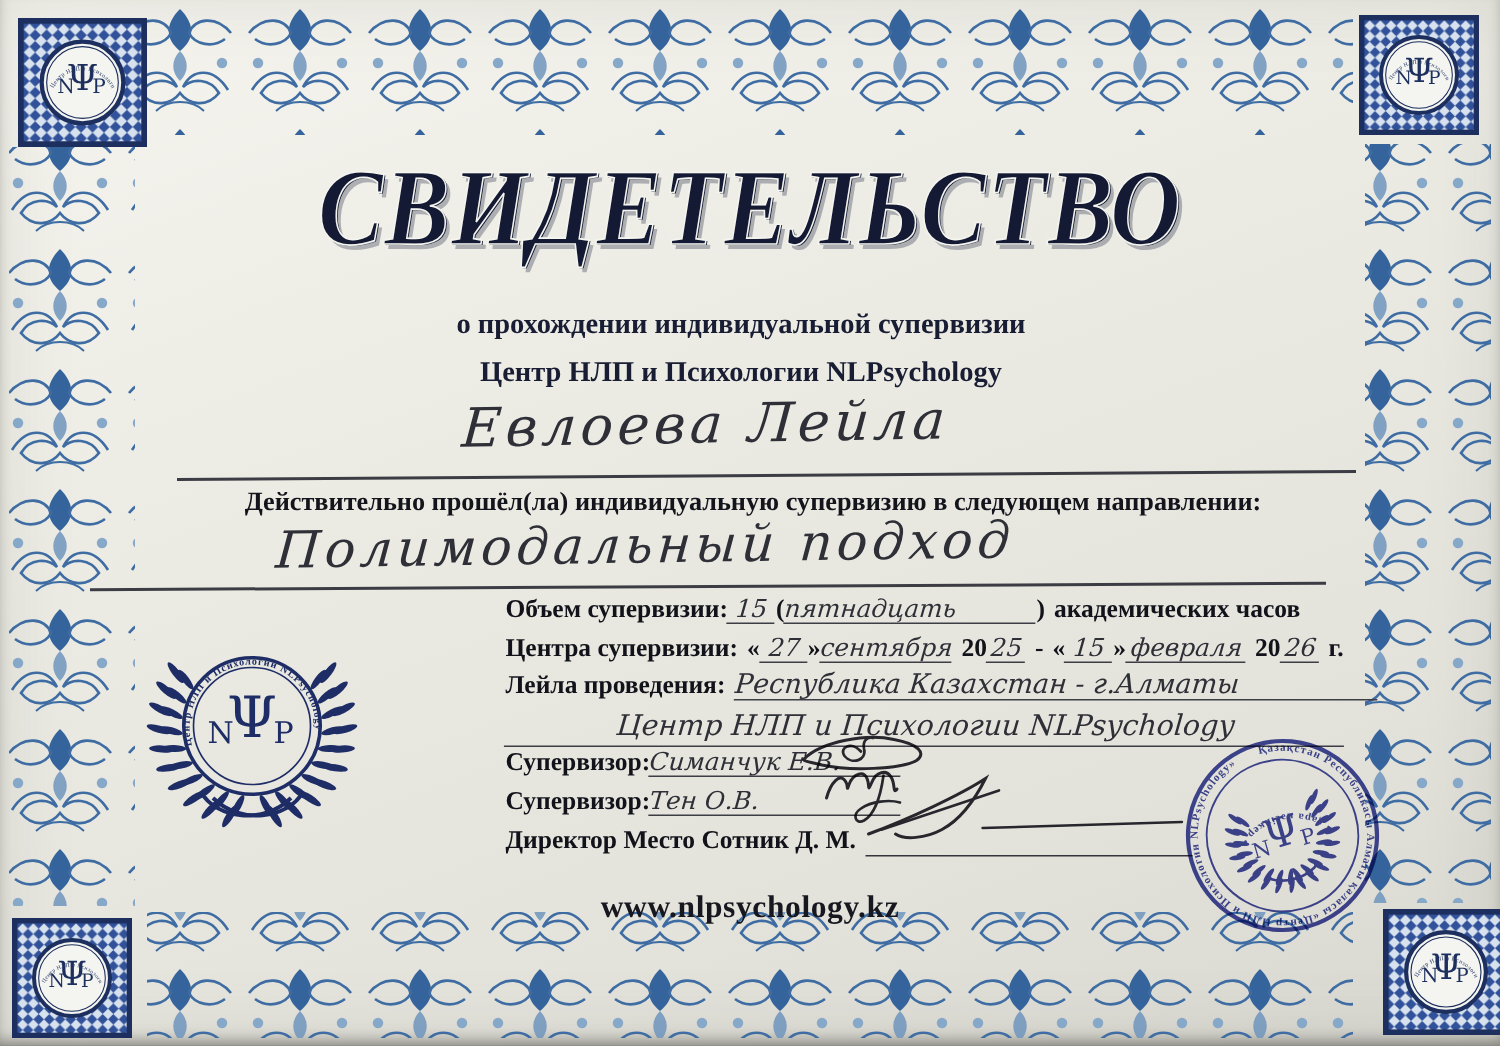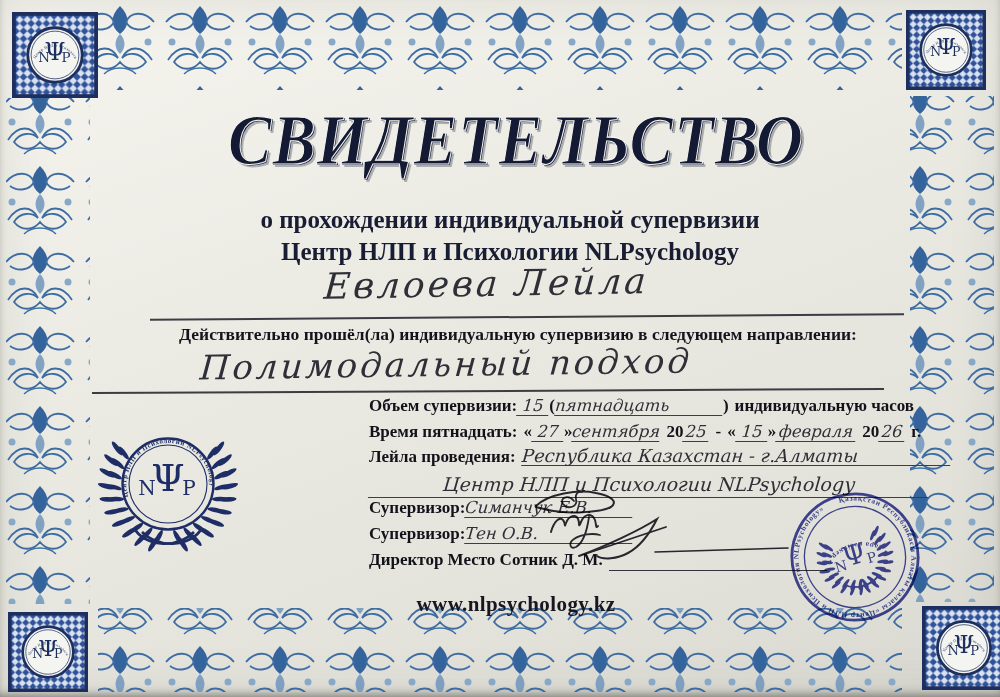--- a/index.html
+++ b/index.html
@@ -4,29 +4,29 @@
 <style>
   html,body{margin:0;padding:0;background:#888;}
   .cert{
     position:relative; width:1000px; height:697px; overflow:hidden;
     background:linear-gradient(160deg,#f5f4ee 0%,#ebebe4 40%,#e3e2db 75%,#d8d7d0 100%);
     box-shadow:inset 0 -6px 10px -4px rgba(45,45,40,.55), inset 0 0 50px rgba(120,120,110,.18);
     font-family:"Liberation Serif", serif; color:#1a1a22;
   }
   .layer{position:absolute;left:0;top:0;width:1000px;height:697px;}
   .z0{z-index:0}.z2{z-index:2;pointer-events:none}
-  .content{position:absolute;inset:0;z-index:1;margin-left:32px;}
+  .content{position:absolute;inset:0;z-index:1;}
   .t-main{
     position:absolute;top:102px;left:0;right:0;text-align:center;margin:0;
     font-size:65px;font-weight:bold;font-style:italic;color:#141a34;letter-spacing:1px;
     transform:scaleY(1.12);
     -webkit-text-stroke:1px #f5f5ef;
     text-shadow:3px 3px 0 rgba(20,26,52,.30), 1px 1px 0 #141a34;
   }
-  .sub{position:absolute;left:0;right:12px;text-align:center;font-weight:bold;font-size:25px;color:#181d33;}
+  .sub{position:absolute;left:0;right:12px;text-align:center;font-weight:bold;font-size:19px;color:#181d33;}
   .sub1{top:206px}.sub2{top:238px}
   .hand{font-family:"DejaVu Serif", serif;font-style:italic;color:#2e2f37;display:inline-block;transform:skewX(-5deg);}
   .hand-big{font-size:36px;letter-spacing:3px;}
   .name-line{position:absolute;top:263px;left:0;right:60px;text-align:center;transform:rotate(-1deg);}
   .rule{position:absolute;border-bottom:2px solid #3c3c44;height:0;}
   .rule1{top:316px;left:118px;right:96px;transform:rotate(-0.4deg);}
   .statement{position:absolute;top:324px;left:4px;right:0;text-align:center;font-weight:bold;font-size:17.5px;color:#14141c;}
   .direction-line{position:absolute;top:344px;left:0;right:140px;text-align:center;transform:rotate(-0.8deg);}
   .rule2{top:390px;left:60px;right:116px;transform:rotate(-0.3deg);}
   .details{position:absolute;left:337px;top:396px;width:582px;font-size:17px;}
@@ -169,25 +169,25 @@
 
     <div class="details">
 
       <div class="row">
         <span class="lbl">Объем супервизии:</span>
         <span class="hand hv u w-num">15</span>
         <span class="lbl">(</span>
         <span class="hand hv u w-word">пятнадцать</span>
         <span class="lbl">)</span>
         <span class="gap"></span>
-        <span class="lbl">индивидуальную часов</span>
-      </div>
-
-      <div class="row">
-        <span class="lbl">Время пятнадцать:</span>
+        <span class="lbl">академических часов</span>
+      </div>
+
+      <div class="row">
+        <span class="lbl">Центра супервизии:</span>
         <span class="gap"></span>
         <span class="lbl">«</span>
         <span class="hand hv u w-num">27</span>
         <span class="lbl">»</span>
         <span class="hand hv u w-mon">сентября</span>
         <span class="gap"></span>
         <span class="lbl">20</span>
         <span class="hand hv u w-yr">25</span>
         <span class="gap"></span>
         <span class="lbl">-</span>

